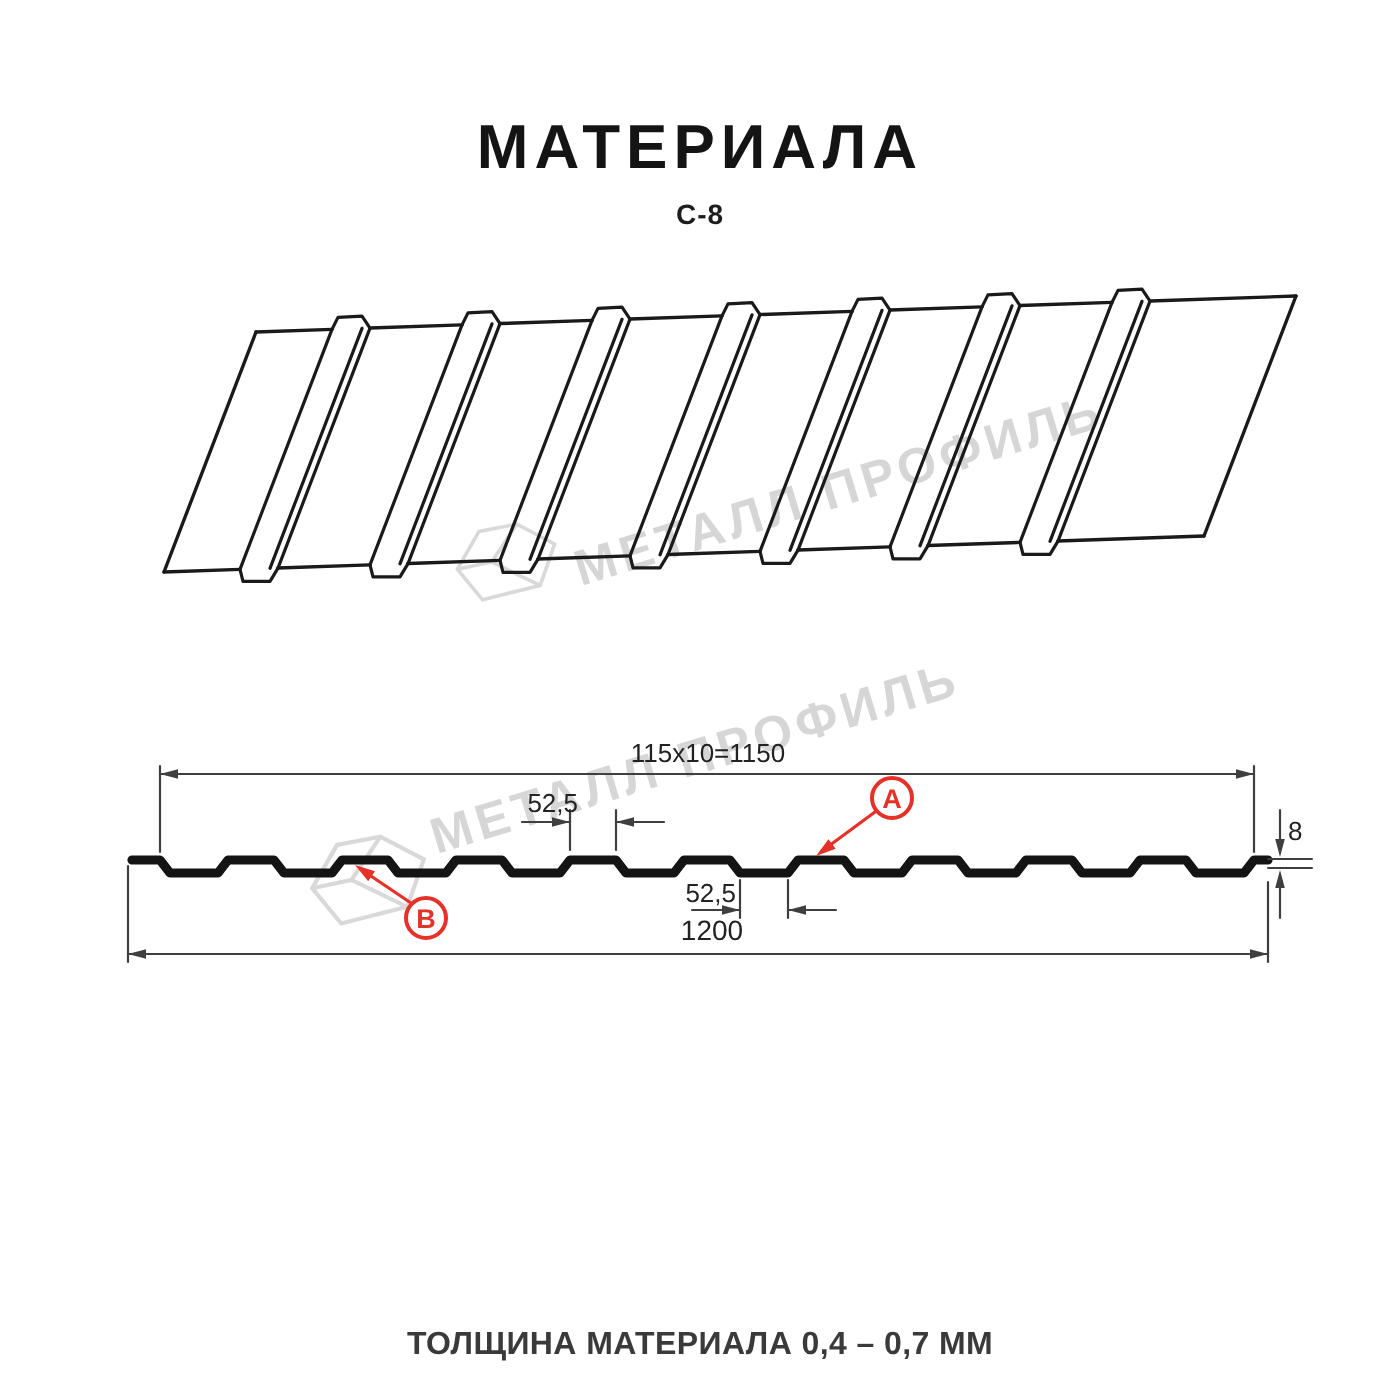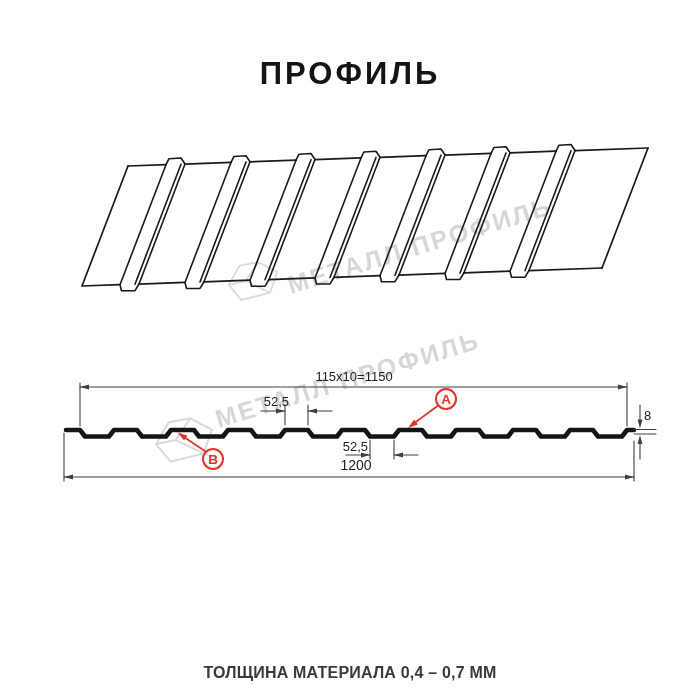--- a/index.html
+++ b/index.html
@@ -19,21 +19,22 @@
   #wm1-logo{left:226px;top:260px;width:54px;height:42px;}
   #wm2-logo{left:153px;top:406px;width:62px;height:68px;}
   #drawing{position:absolute;left:0;top:0;}
   svg text{font-family:"Liberation Sans",sans-serif;}
 </style>
 </head>
 <body>
 
 <div class="page">
 
-  <div class="title">ПРОФИЛЬ</div>
+  <div class="title">МАТЕРИАЛА</div>
+  <div class="subtitle">С-8</div>
 
   <svg id="wm1-logo" class="wm-logo" viewBox="0 0 60 46">
     <polygon points="3,27 15,6 36,2 57,13 49,36 17,44" fill="none" stroke="#d9d9d9" stroke-width="2"></polygon>
     <path d="M3,27 L22,23 L49,36 M22,23 L36,2" fill="none" stroke="#d9d9d9" stroke-width="2"></path>
   </svg>
   <div id="wm1-text" class="wm-text">МЕТАЛЛ ПРОФИЛЬ</div>
 
   <svg id="wm2-logo" class="wm-logo" viewBox="0 0 60 46">
     <polygon points="3,27 15,6 36,2 57,13 49,36 17,44" fill="none" stroke="#d9d9d9" stroke-width="2"></polygon>
     <path d="M3,27 L22,23 L49,36 M22,23 L36,2" fill="none" stroke="#d9d9d9" stroke-width="2"></path>

